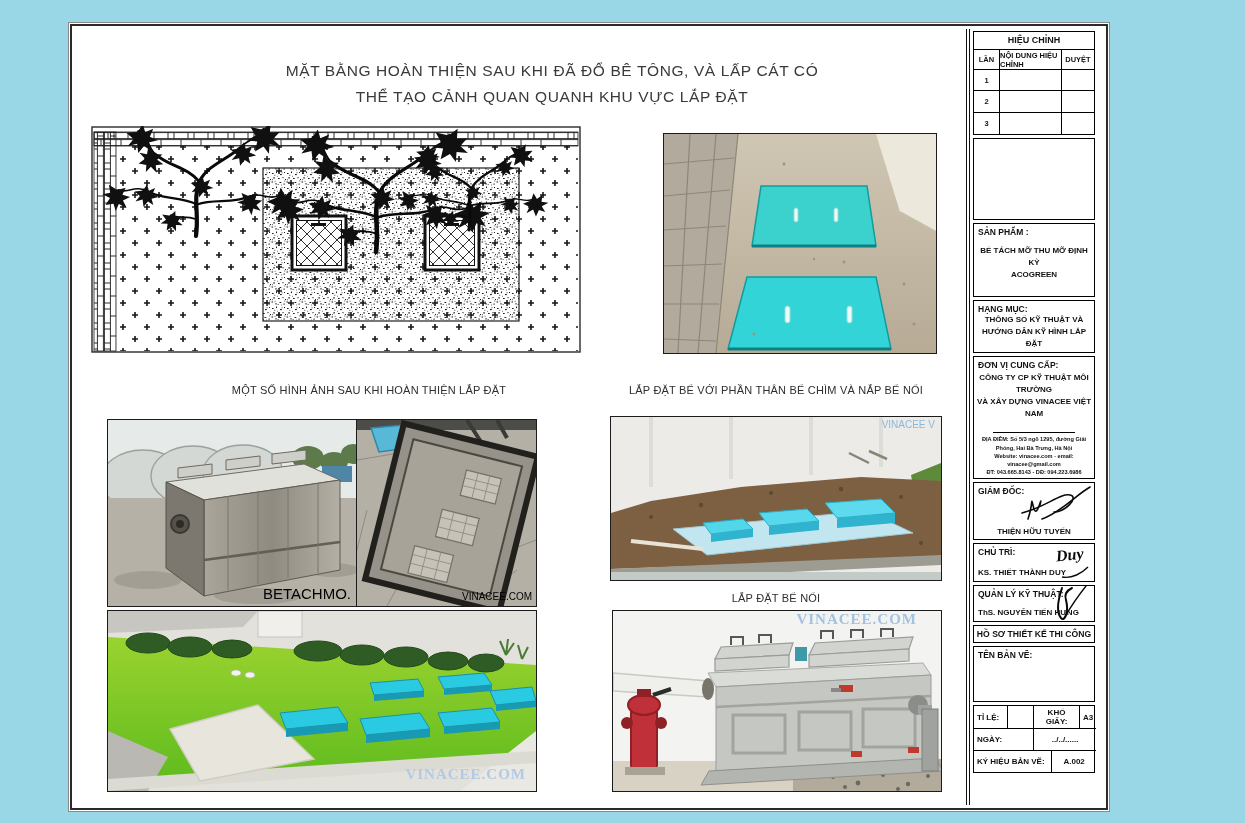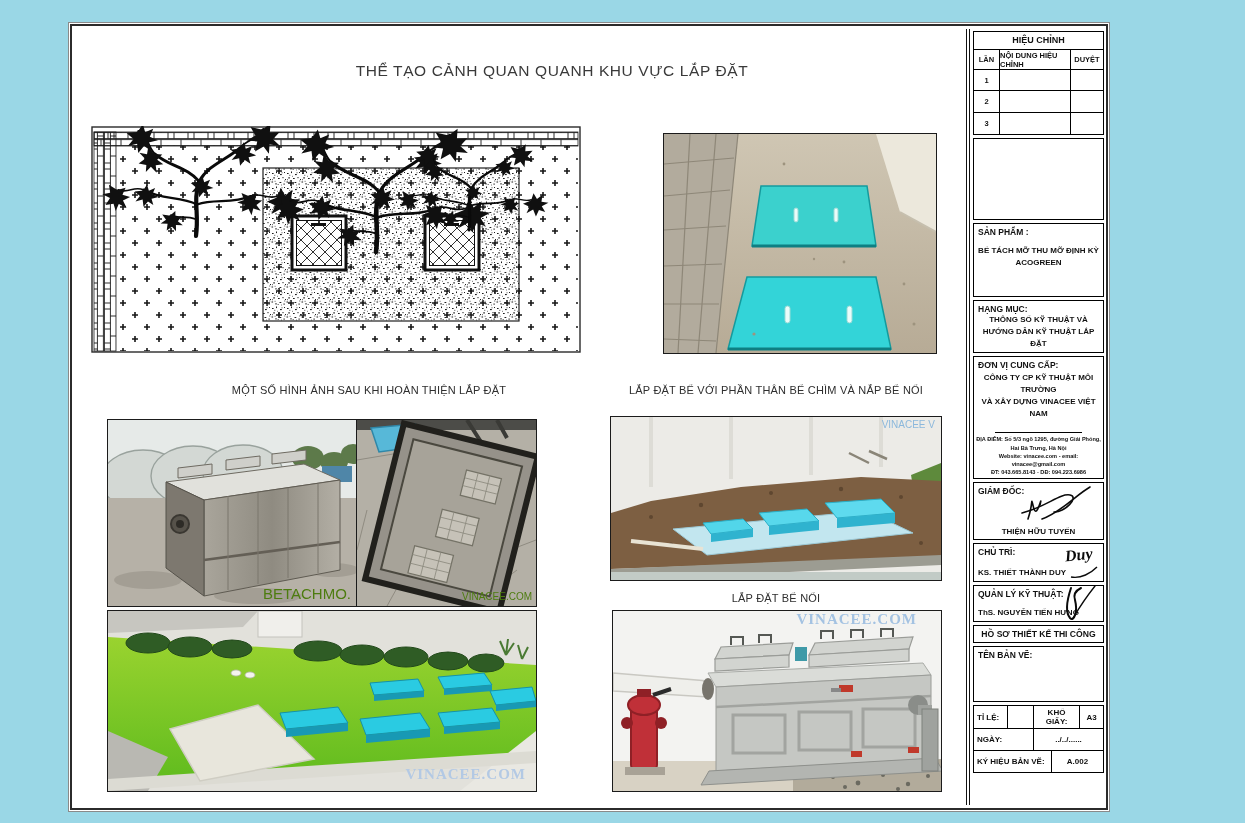--- a/index.html
+++ b/index.html
@@ -6,26 +6,26 @@
   .canvas{position:relative;width:1245px;height:823px;background:#9ad7e6;overflow:hidden;
           font-family:"Liberation Sans",sans-serif;color:#222;}
   .sheet{position:absolute;left:68px;top:22px;width:1042px;height:790px;background:#fff;border:1px solid #8a8a8a;box-sizing:border-box;}
   .sheet-inner{position:absolute;left:1px;top:1px;right:1px;bottom:1px;border:2px solid #2b2b2b;box-sizing:border-box;}
   .abs{position:absolute;}
   .main-title{left:40px;top:32px;width:880px;text-align:center;font-size:15.5px;letter-spacing:.6px;color:#3a3a3a;line-height:1.65;}
   .sec-label{font-size:11px;color:#2e2e2e;text-align:center;letter-spacing:.2px;}
   .photo{position:absolute;overflow:hidden;background:#ddd;outline:1px solid #1b1b1b;}
   .photo svg{display:block;width:100%;height:100%;}
   .wm{position:absolute;font-weight:normal;white-space:nowrap;}
-  .wm-teal{color:#4d7c0f;}
+  .wm-teal{color:#000000;}
   .wm-serif{font-family:"Liberation Serif",serif;font-weight:bold;letter-spacing:1px;}
   
   .tcol{position:absolute;top:3px;bottom:3px;left:894px;width:140px;border-left:1px solid #111;}
   .tcol-inner{position:absolute;left:2px;top:0;right:0;bottom:0;border-left:1px solid #111;
-              display:flex;flex-direction:column;gap:3px;padding:2px 3px 2px 3px;box-sizing:border-box;}
+              display:flex;flex-direction:column;gap:3px;padding:2px 12px 2px 3px;box-sizing:border-box;}
   .tb{position:relative;border:1px solid #000;background:#fff;box-sizing:border-box;flex:none;}
   .tb-label{font-size:8.5px;font-weight:bold;color:#111;padding:3px 4px 0 4px;}
   .tb-center{text-align:center;font-size:8px;font-weight:bold;color:#111;line-height:1.5;}
   .rev{display:grid;grid-template-rows:18px 20px 1fr 1fr 1fr;font-weight:bold;color:#111;}
   .rev-title{border-bottom:1px solid #000;text-align:center;font-size:9px;line-height:17px;}
   .rev-row{display:grid;grid-template-columns:26px 1fr 32px;border-bottom:1px solid #000;}
   .rev-row:last-child{border-bottom:none;}
   .rev-row>div{border-right:1px solid #000;display:flex;align-items:center;justify-content:center;font-size:7.5px;}
   .rev-row>div:last-child{border-right:none;}
   .addr{position:absolute;left:2px;right:2px;bottom:2px;text-align:center;font-size:5.6px;font-weight:bold;line-height:1.45;color:#111;}
@@ -43,20 +43,21 @@
   .ft-c{justify-content:center;}
 </style>
 </head>
 <body>
 
 <div class="canvas">
  <div class="sheet">
   <div class="sheet-inner">
 
    <div class="abs main-title">
+     <div>MẶT BẰNG HOÀN THIỆN SAU KHI ĐÃ ĐỔ BÊ TÔNG, VÀ LẤP CÁT CÓ</div>
      <div>THỂ TẠO CẢNH QUAN QUANH KHU VỰC LẮP ĐẶT</div>
    </div>
 
    <svg class="abs" style="left:19px;top:100px;width:490px;height:227px" viewBox="0 0 490 227">
      <defs>
        <pattern id="pBrick" width="20" height="13" patternUnits="userSpaceOnUse">
          <path d="M0 .6H20 M0 6.6H20 M0 12.6H20 M10 .6V6.6 M3 6.6V12.6 M17 6.6V12.6" stroke="#161616" stroke-width=".9" fill="none"></path>
        </pattern>
        <pattern id="pBrickV" width="20" height="13" patternUnits="userSpaceOnUse" patternTransform="rotate(90)">
          <path d="M0 .6H20 M0 6.6H20 M0 12.6H20 M10 .6V6.6 M3 6.6V12.6 M17 6.6V12.6" stroke="#161616" stroke-width=".9" fill="none"></path>
@@ -457,21 +458,21 @@
        <div class="tb-center" style="margin-top:8px">
          <div>BỂ TÁCH MỠ THU MỠ ĐỊNH KỲ</div>
          <div>ACOGREEN</div>
        </div>
      </div>
 
      <div class="tb" style="height:53px">
        <div class="tb-label">HẠNG MỤC:</div>
        <div class="tb-center">
          <div>THÔNG SỐ KỸ THUẬT VÀ</div>
-         <div>HƯỚNG DẪN KỸ THUẬT LẮP ĐẶT</div>
+         <div>HƯỚNG DẪN KỸ HÌNH LẮP ĐẶT</div>
        </div>
      </div>
 
      <div class="tb" style="height:123px">
        <div class="tb-label">ĐƠN VỊ CUNG CẤP:</div>
        <div class="tb-center" style="margin-top:2px">
          <div>CÔNG TY CP KỸ THUẬT MÔI TRƯỜNG</div>
          <div>VÀ XÂY DỰNG VINACEE VIỆT NAM</div>
        </div>
        <div class="addr">

